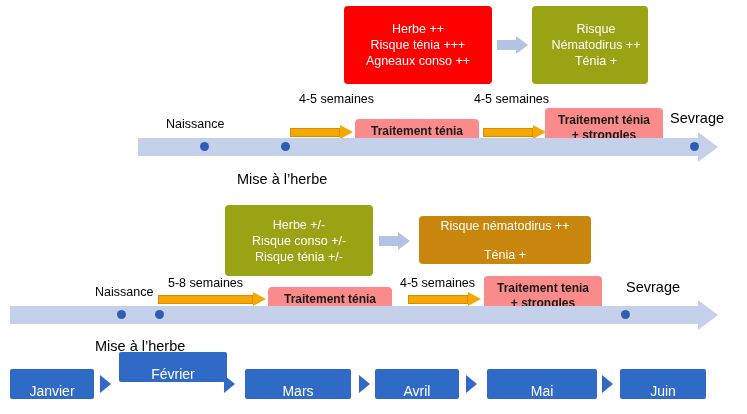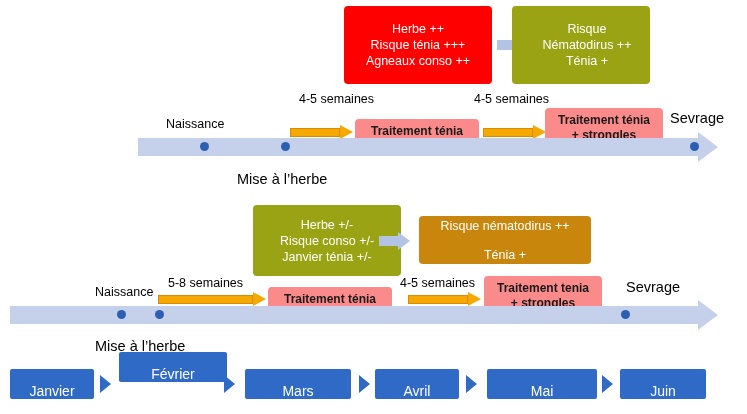--- a/index.html
+++ b/index.html
@@ -110,21 +110,21 @@
   <div>Herbe ++</div>
   <div>Risque ténia +++</div>
   <div>Agneaux conso ++</div>
 </div>
 
 <div class="barrow" style="left:497px;top:36px;width:31px;">
   <div class="shaft" style="width:19px;"></div>
   <div class="head" style="left:19px;"></div>
 </div>
 
-<div class="box box-olive" style="left:512px;top:6px;width:138px;height:78px;padding-left:12px;">
+<div class="box box-olive" style="left:532px;top:6px;width:116px;height:78px;padding-left:12px;">
   <div>Risque</div>
   <div>Nématodirus ++</div>
   <div>Ténia +</div>
 </div>
 
 <div class="lbl" style="left:299px;top:92px;">4-5 semaines</div>
 <div class="lbl" style="left:474px;top:92px;">4-5 semaines</div>
 
 <div class="lbl" style="left:166px;top:117px;">Naissance</div>
 
@@ -150,24 +150,24 @@
 </div>
 
 <div class="timeline" style="left:138px;top:138px;width:560px;"></div>
 <div class="timeline-arrow" style="left:698px;top:132px;"></div>
 <div class="dot" style="left:200px;top:142px;"></div>
 <div class="dot" style="left:281px;top:142px;"></div>
 <div class="dot" style="left:690px;top:142px;"></div>
 
 <div class="lbl-big" style="left:237px;top:171px;">Mise à l’herbe</div>
 
-<div class="box box-olive2" style="left:225px;top:205px;width:148px;height:71px;margin-left:28px;">
+<div class="box box-olive2" style="left:225px;top:205px;width:148px;height:71px;">
   <div>Herbe +/-</div>
   <div>Risque conso +/-</div>
-  <div>Janvier ténia +/-</div>
+  <div>Risque ténia +/-</div>
 </div>
 
 <div class="barrow" style="left:379px;top:232px;width:31px;">
   <div class="shaft" style="width:19px;"></div>
   <div class="head" style="left:19px;"></div>
 </div>
 
 <div class="box box-orange" style="left:419px;top:216px;width:172px;height:48px;gap:13px;">
   <div>Risque nématodirus ++</div>
   <div>Ténia +</div>

